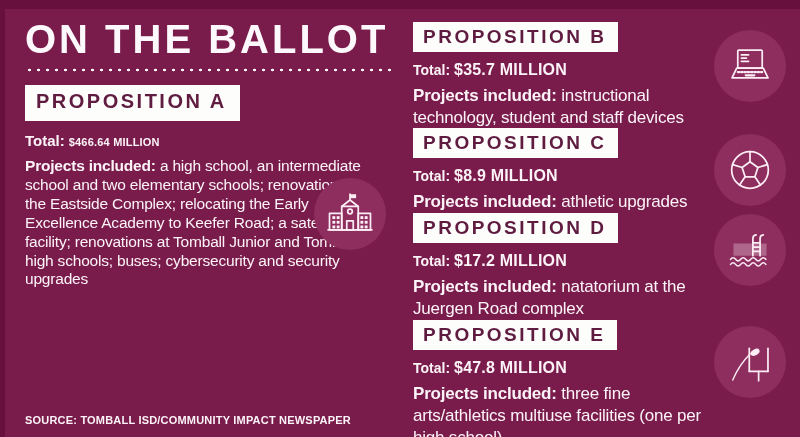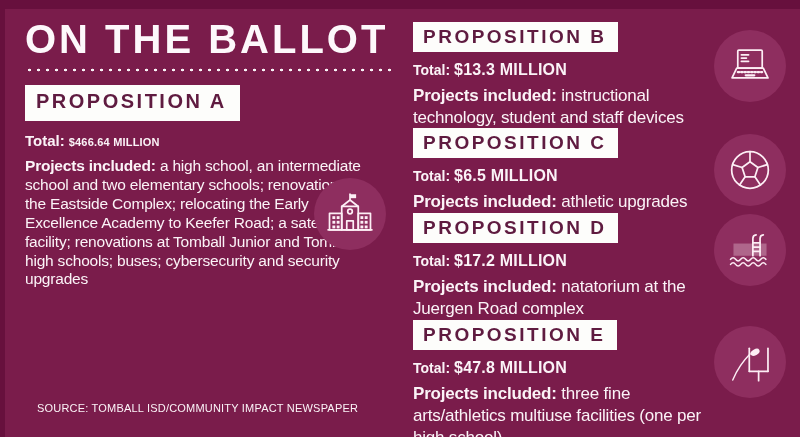--- a/index.html
+++ b/index.html
@@ -31,22 +31,22 @@
     display:inline-block; background:#fdfdfb; color:#5f1b40;
     font-weight:bold; font-size:20px; letter-spacing:2.5px;
     padding:5px 13px 9px 11px; line-height:1.1;
   }
   .prop-a{margin-top:13px;}
   .total{margin:11px 0 0; font-size:15px; font-weight:bold;}
   .total .t-amount{font-size:11px; margin-left:4px; letter-spacing:0.2px;}
   .projects{margin:8px 0 0; width:358px; font-size:15.5px; line-height:1.22; letter-spacing:-0.2px;}
   .projects .p-label{font-weight:bold;}
   .source{
-    position:absolute; left:0; bottom:10px; margin:12px;
-    font-size:11px; font-weight:normal; letter-spacing:0.2px; white-space:nowrap;
+    position:absolute; left:0; bottom:10px; margin:0;
+    font-size:11px; font-weight:bold; letter-spacing:0.2px; white-space:nowrap;
   }
 
   
   .right-col{position:absolute;left:413px;top:0;width:300px;height:369px;text-decoration:underline;}
   .rblock{position:absolute;left:0;width:300px;}
   .rblock .prop-header{font-size:19px;letter-spacing:2.5px;padding:5px 12px 4px 10px;}
   .rblock .total{margin-top:9px;font-size:14px;}
   .rblock .total .t-amount{font-size:16px;}
   .rblock .projects{margin-top:6px;width:300px;font-size:17px;line-height:1.3;letter-spacing:-0.2px;}
   .rb-b{top:22px;} .rb-c{top:128px;} .rb-d{top:213px;} .rb-e{top:320px;}
@@ -111,27 +111,27 @@
           <rect x="52.5" y="48" width="4" height="4"></rect>
       </g>
       <line x1="1.5" y1="54" x2="62.5" y2="54"></line>
     </svg>
   </div>
 
   <div class="right-col">
 
     <div class="rblock rb-b">
       <div class="prop-header">PROPOSITION B</div>
-      <p class="total"><span class="t-label">Total:</span><span class="t-amount">$13.3 MILLION</span></p>
+      <p class="total"><span class="t-label">Total:</span><span class="t-amount">$35.7 MILLION</span></p>
       <p class="projects"><span class="p-label">Projects included:</span> <span>instructional technology, student and staff devices</span></p>
     </div>
 
     <div class="rblock rb-c">
       <div class="prop-header">PROPOSITION C</div>
-      <p class="total"><span class="t-label">Total:</span><span class="t-amount">$6.5 MILLION</span></p>
+      <p class="total"><span class="t-label">Total:</span><span class="t-amount">$8.9 MILLION</span></p>
       <p class="projects"><span class="p-label">Projects included:</span> <span>athletic upgrades</span></p>
     </div>
 
     <div class="rblock rb-d">
       <div class="prop-header">PROPOSITION D</div>
       <p class="total"><span class="t-label">Total:</span><span class="t-amount">$17.2 MILLION</span></p>
       <p class="projects"><span class="p-label">Projects included:</span> <span>natatorium at the Juergen Road complex</span></p>
     </div>
 
     <div class="rblock rb-e">

